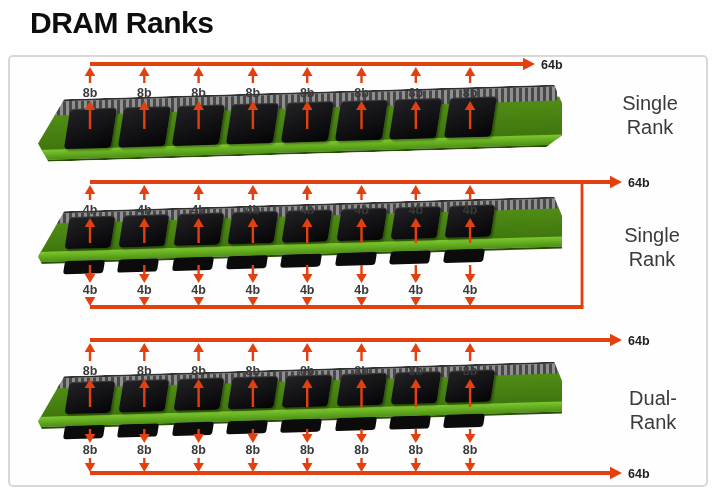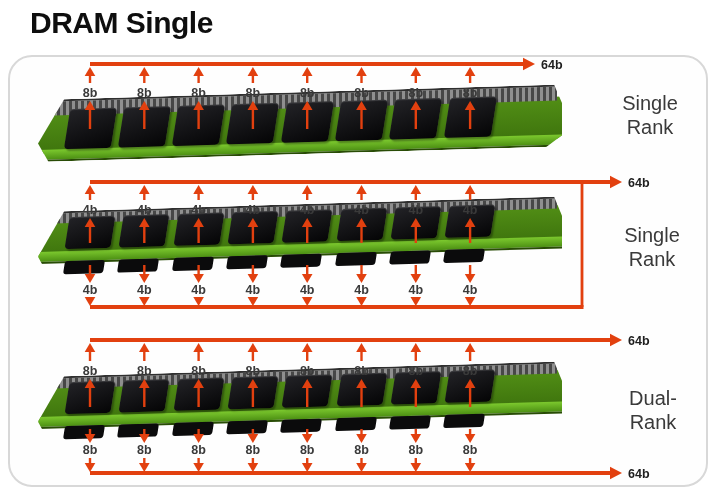--- a/index.html
+++ b/index.html
@@ -1,21 +1,21 @@
 <!DOCTYPE html>
 <html><head>
 <meta charset="utf-8">
 <style>
   html,body{margin:0;padding:0;}
   body{width:720px;height:495px;background:#ffffff;position:relative;overflow:hidden;
        font-family:"Liberation Sans",sans-serif;}
   #title{position:absolute;left:30px;top:6px;font-size:30px;font-weight:700;color:#0e0e0e;
          letter-spacing:-0.5px;z-index:5;}
   #panel{position:absolute;left:8px;top:55px;width:700px;height:432px;background:#fefefe;
-         border:2px solid #d8d8d8;border-radius:24px;box-sizing:border-box;}
+         border:2px solid #d8d8d8;border-radius:5px;box-sizing:border-box;}
   #overlay{position:absolute;left:0;top:0;z-index:3;}
   .dimm{position:absolute;z-index:1;transform:skewY(-1.7deg);transform-origin:0 50%;}
   .clip{position:absolute;left:0;top:0;right:0;bottom:0;
         clip-path:polygon(0 70%,5% 0,98.5% 0,100% 30%,100% 82%,97% 100%,2% 100%);}
   .strip{position:absolute;left:3%;right:1%;
          background:repeating-linear-gradient(90deg,#8f8f8f 0 3px,#474747 3px 6px);
          border-top:2px solid #2f2f2f;box-sizing:border-box;}
   .face{position:absolute;left:0;right:0;
         background:linear-gradient(180deg,#528f16 0%,#3e740d 100%);}
   .edge{position:absolute;left:0;right:0;height:10px;
@@ -26,21 +26,21 @@
   .tab{position:absolute;height:13px;width:40px;background:#0b0b0c;border-radius:3px;
        transform:skewX(-9deg);}
   svg text{font-family:"Liberation Sans",sans-serif;}
   .lane-label{font-size:12.5px;font-weight:700;}
   .bus-label{font-size:12.5px;font-weight:700;}
   .caption{font-size:20px;}
 </style>
 </head>
 <body>
 
-<div id="title">DRAM Single</div>
+<div id="title">DRAM Ranks</div>
 <div id="panel">
     <div class="dimm" style="left: 28px; top: 43px; width: 524px; height: 62px;">
       <div class="clip">
         <div class="face" style="top: 12px; height: 42px;"></div>
         <div class="strip" style="top: 0px; height: 16px;"></div>
         <div class="edge" style="top: 50px;"></div>
         <div class="chip" style="left: 28.5px; top: 10px; width: 47px; height: 40px;"></div>
         <div class="chip" style="left: 82.8px; top: 10px; width: 47px; height: 40px;"></div>
         <div class="chip" style="left: 137.1px; top: 10px; width: 47px; height: 40px;"></div>
         <div class="chip" style="left: 191.4px; top: 10px; width: 47px; height: 40px;"></div>

